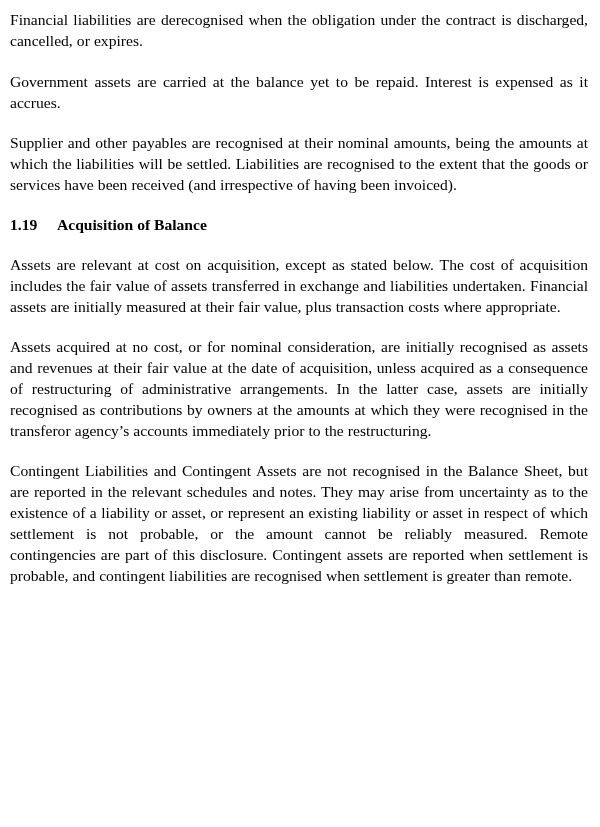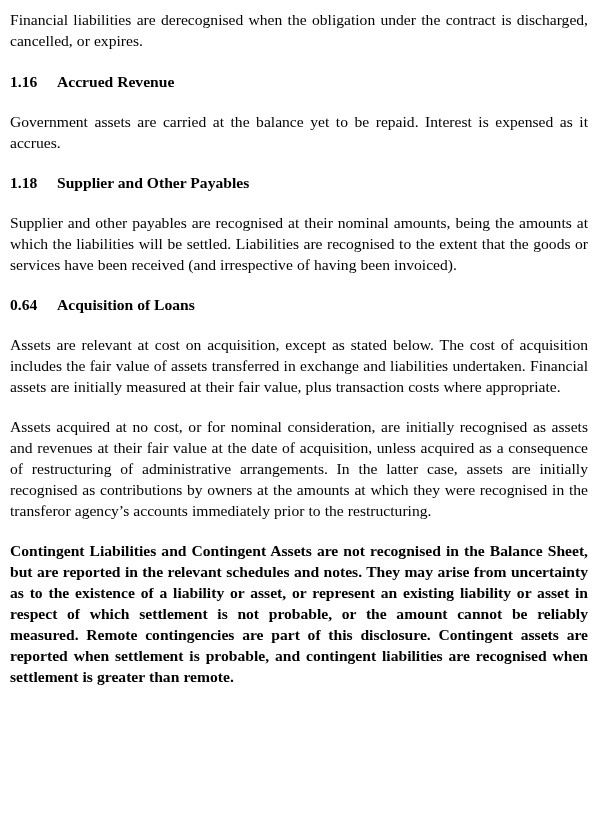--- a/index.html
+++ b/index.html
@@ -26,21 +26,20 @@
     font-size: 15.6px;
     line-height: 21px;
     text-align: justify;
     text-justify: inter-word;
     margin: 0 0 18px 0;
     hyphens: none;
     word-spacing: 0.2px;
   }
   .para.last {
     margin-bottom: 0;
-    font-weight: bold;
   }
   .heading {
     font-size: 15.6px;
     line-height: 21px;
     font-weight: bold;
     margin: 0 0 18px 0;
     display: block;
     white-space: nowrap;
   }
   .heading .num {
@@ -56,36 +55,30 @@
   .blk-h { margin-bottom: 19px; }
   .blk-p { margin-bottom: 19px; }
 </style>
 </head>
 <body>
 
 <div class="page">
 
   <p class="para blk-1">Financial liabilities are derecognised when the obligation under the contract is discharged, cancelled, or expires.</p>
 
-  <div class="heading blk-h">
-    <span class="num">1.16</span><span class="title">Accrued Revenue</span>
-  </div>
 
 
 
   <p class="para blk-p">Government assets are carried at the balance yet to be repaid.  Interest is expensed as it accrues.</p>
 
-  <div class="heading blk-h">
-    <span class="num">1.18</span><span class="title">Supplier and Other Payables</span>
-  </div>
 
   <p class="para blk-p">Supplier and other payables are recognised at their nominal amounts, being the amounts at which the liabilities will be settled.  Liabilities are recognised to the extent that the goods or services have been received (and irrespective of having been invoiced).</p>
 
   <div class="heading blk-h">
-    <span class="num">0.64</span><span class="title">Acquisition of Loans</span>
+    <span class="num">1.19</span><span class="title">Acquisition of Balance</span>
   </div>
 
   <p class="para blk-p">Assets are relevant at cost on acquisition, except as stated below. The cost of acquisition includes the fair value of assets transferred in exchange and liabilities undertaken.  Financial assets are initially measured at their fair value, plus transaction costs where appropriate.</p>
 
   <p class="para blk-p">Assets acquired at no cost, or for nominal consideration, are initially recognised as assets and revenues at their fair value at the date of acquisition, unless acquired as a consequence of restructuring of administrative arrangements.  In the latter case, assets are initially recognised as contributions by owners at the amounts at which they were recognised in the transferor agency’s accounts immediately prior to the restructuring.</p>
 
 
   <p class="para last">Contingent Liabilities and Contingent Assets are not recognised in the Balance Sheet, but are reported in the relevant schedules and notes.  They may arise from uncertainty as to the existence of a liability or asset, or represent an existing liability or asset in respect of which settlement is not probable, or the amount cannot be reliably measured.  Remote contingencies are part of this disclosure.  Contingent assets are reported when settlement is probable, and contingent liabilities are recognised when settlement is greater than remote.</p>
 
 </div>

